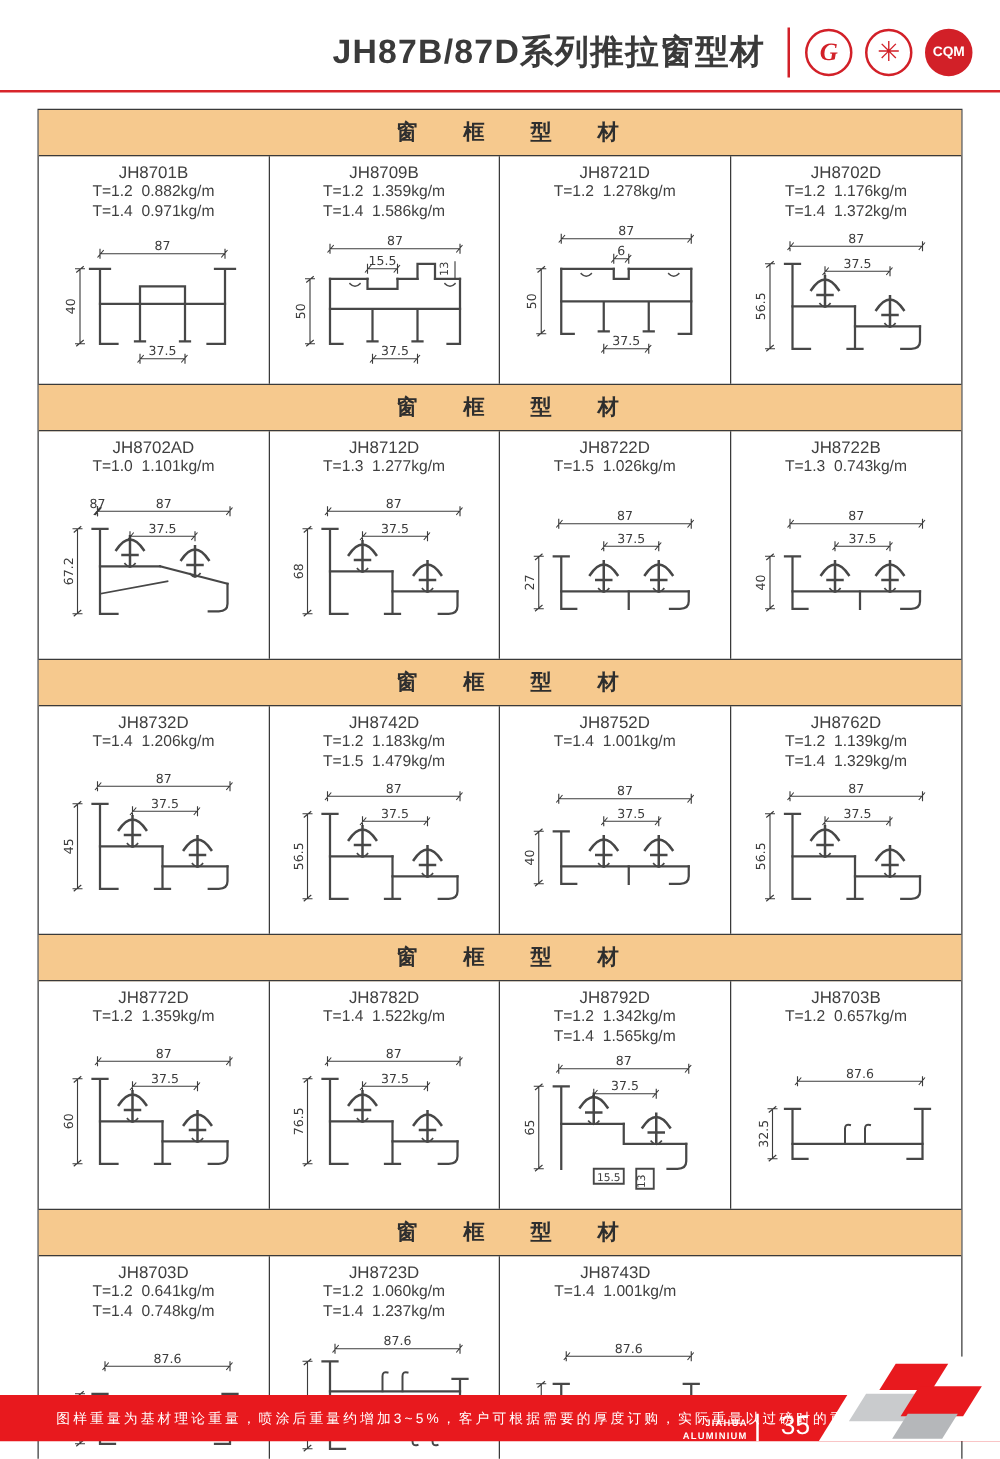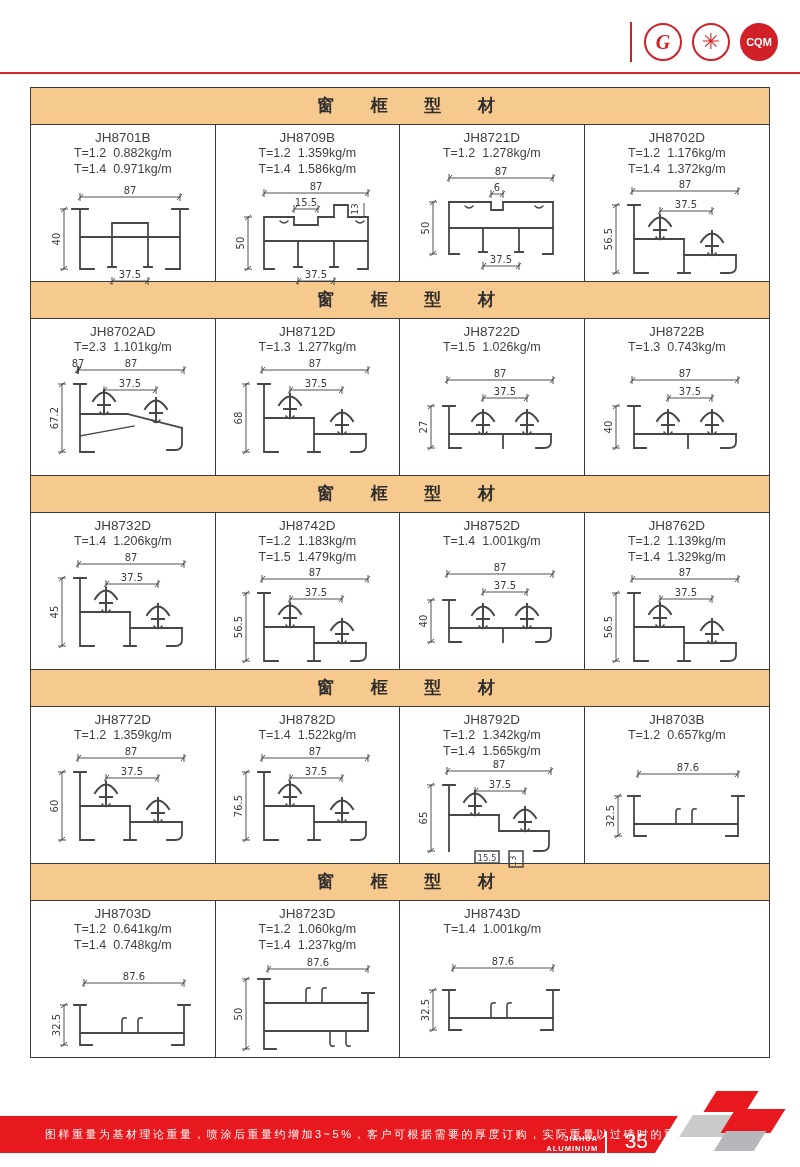--- a/index.html
+++ b/index.html
@@ -20,21 +20,21 @@
   .logo.g { font-size:20px; font-style:italic; font-family:"Liberation Serif",serif; }
   .logo.star { font-size:22px; }
   .logo.cqm { background:#d22028; }
   .logo.cqm span { background:#d22028; color:#fff; font-size:11px; letter-spacing:0; font-weight:bold; }
   .header-rule { height:2px; background:#d8252b; margin-top:10px; }
   
   .sheet { margin:13px 30px 0 30px; border:1.5px solid #3a3a3a; }
   .banner { background:#f6c98e; border-bottom:1.5px solid #3a3a3a; text-align:center; padding:6px 0 7px 12px; font-size:17px; font-weight:bold; color:#2e2e2e; letter-spacing:16px; text-indent:16px; }
   .row { display:grid; grid-template-columns:repeat(4,1fr); }
   .row.bordered { border-bottom:1.5px solid #3a3a3a; }
-  .cell { border-right:1.5px solid #3a3a3a; padding:5px 2px 2px 2px; display:flex; flex-direction:column; align-items:center; height:156px; }
+  .cell { border-right:1.5px solid #3a3a3a; padding:5px 2px 2px 2px; display:flex; flex-direction:column; align-items:center; height:182px; }
   .cell:last-child { border-right:none; }
   .code { font-size:13.5px; color:#3f3f3f; margin-bottom:1px; }
   .spec { font-size:12.5px; color:#3f3f3f; white-space:pre; line-height:1.25; }
   .drawing { flex:1; width:100%; display:flex; align-items:center; justify-content:center; }
   svg text { font-family:"DejaVu Sans","Liberation Sans",sans-serif; }
   
   .footer { position:absolute; left:0; bottom:14px; width:100%; height:37px; background:#e8191e; display:flex; align-items:center; }
   .footer-note { color:#fff; font-size:11px; letter-spacing:2.5px; padding-left:45px; white-space:nowrap; }
   .brand { position:absolute; right:152px; top:0; height:100%; display:flex; align-items:flex-end; gap:7px; color:#fff; }
   .brand-names { text-align:right; font-size:7.5px; font-weight:bold; letter-spacing:1px; line-height:1.25; }
@@ -46,20 +46,21 @@
   .pg.r1 { width:42px; height:21px; background:#e8191e; right:48px; top:6px; }
   .pg.r2 { width:50px; height:24px; background:#e8191e; right:22px; top:24px; }
   .pg.g1 { width:44px; height:22px; background:#c9cbcd; right:70px; top:30px; }
   .pg.g2 { width:40px; height:20px; background:#b5b7ba; right:40px; top:46px; }
 </style>
 </head>
 <body>
 
 <div class="header">
   <div class="title-block">
+    <div class="title">JH87B/87D系列推拉窗型材</div>
   </div>
   <div class="logo-divider"></div>
   <div class="logos">
     <div class="logo g">G</div>
     <div class="logo star">✳</div>
     <div class="logo cqm">
         <span>CQM</span>
       </div>
   </div>
 </div>
@@ -184,21 +185,21 @@
   </div>
 </div>
   </div>
 
   <div class="section">
     <div class="banner">窗 框 型 材</div>
     <div class="row bordered">
   <div class="cell">
     <div class="code">JH8702AD</div>
     <div class="specs">
-            <div class="spec">T=2.3  1.101kg/m</div>
+            <div class="spec">T=1.0  1.101kg/m</div>
           </div>
     <div class="drawing">
       <svg width="178" height="116" viewBox="0 0 178 116">
               <g>
                 <path d="M46,28 V96 M46,96 H60 M40,28 H52" fill="none" stroke="#474747" stroke-width="1.8" stroke-linecap="square"></path>
                 <path d="M46,58 H94" fill="none" stroke="#474747" stroke-width="1.8" stroke-linecap="square"></path>
                 <path d="M59,45 Q70,28 81,45" fill="none" stroke="#474747" stroke-width="2" stroke-linecap="square"></path>
                 <path d="M70,58 V34" fill="none" stroke="#474747" stroke-width="2" stroke-linecap="square"></path>
                 <path d="M64,49 H76" fill="none" stroke="#474747" stroke-width="2" stroke-linecap="square"></path>
                 <path d="M66,56 q4,5 8,0" fill="none" stroke="#474747" stroke-width="1.4" stroke-linecap="square"></path>

